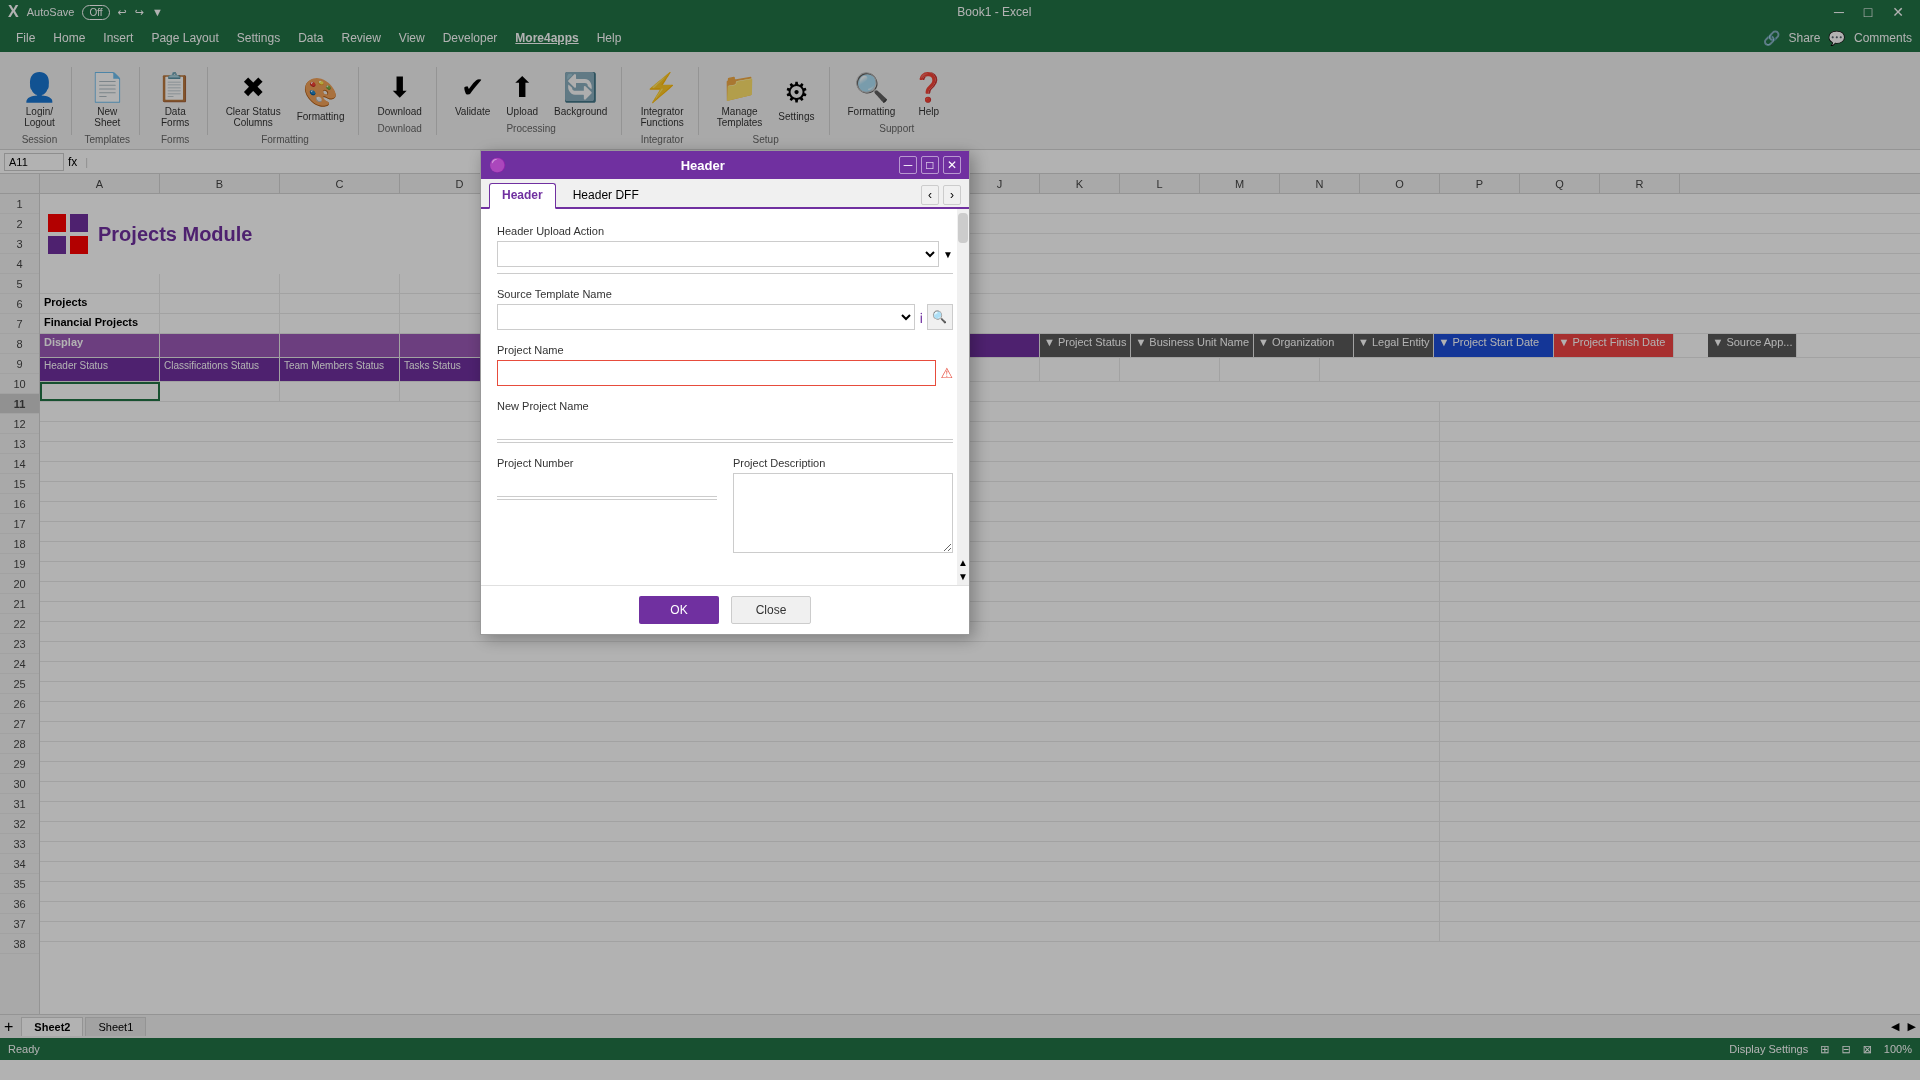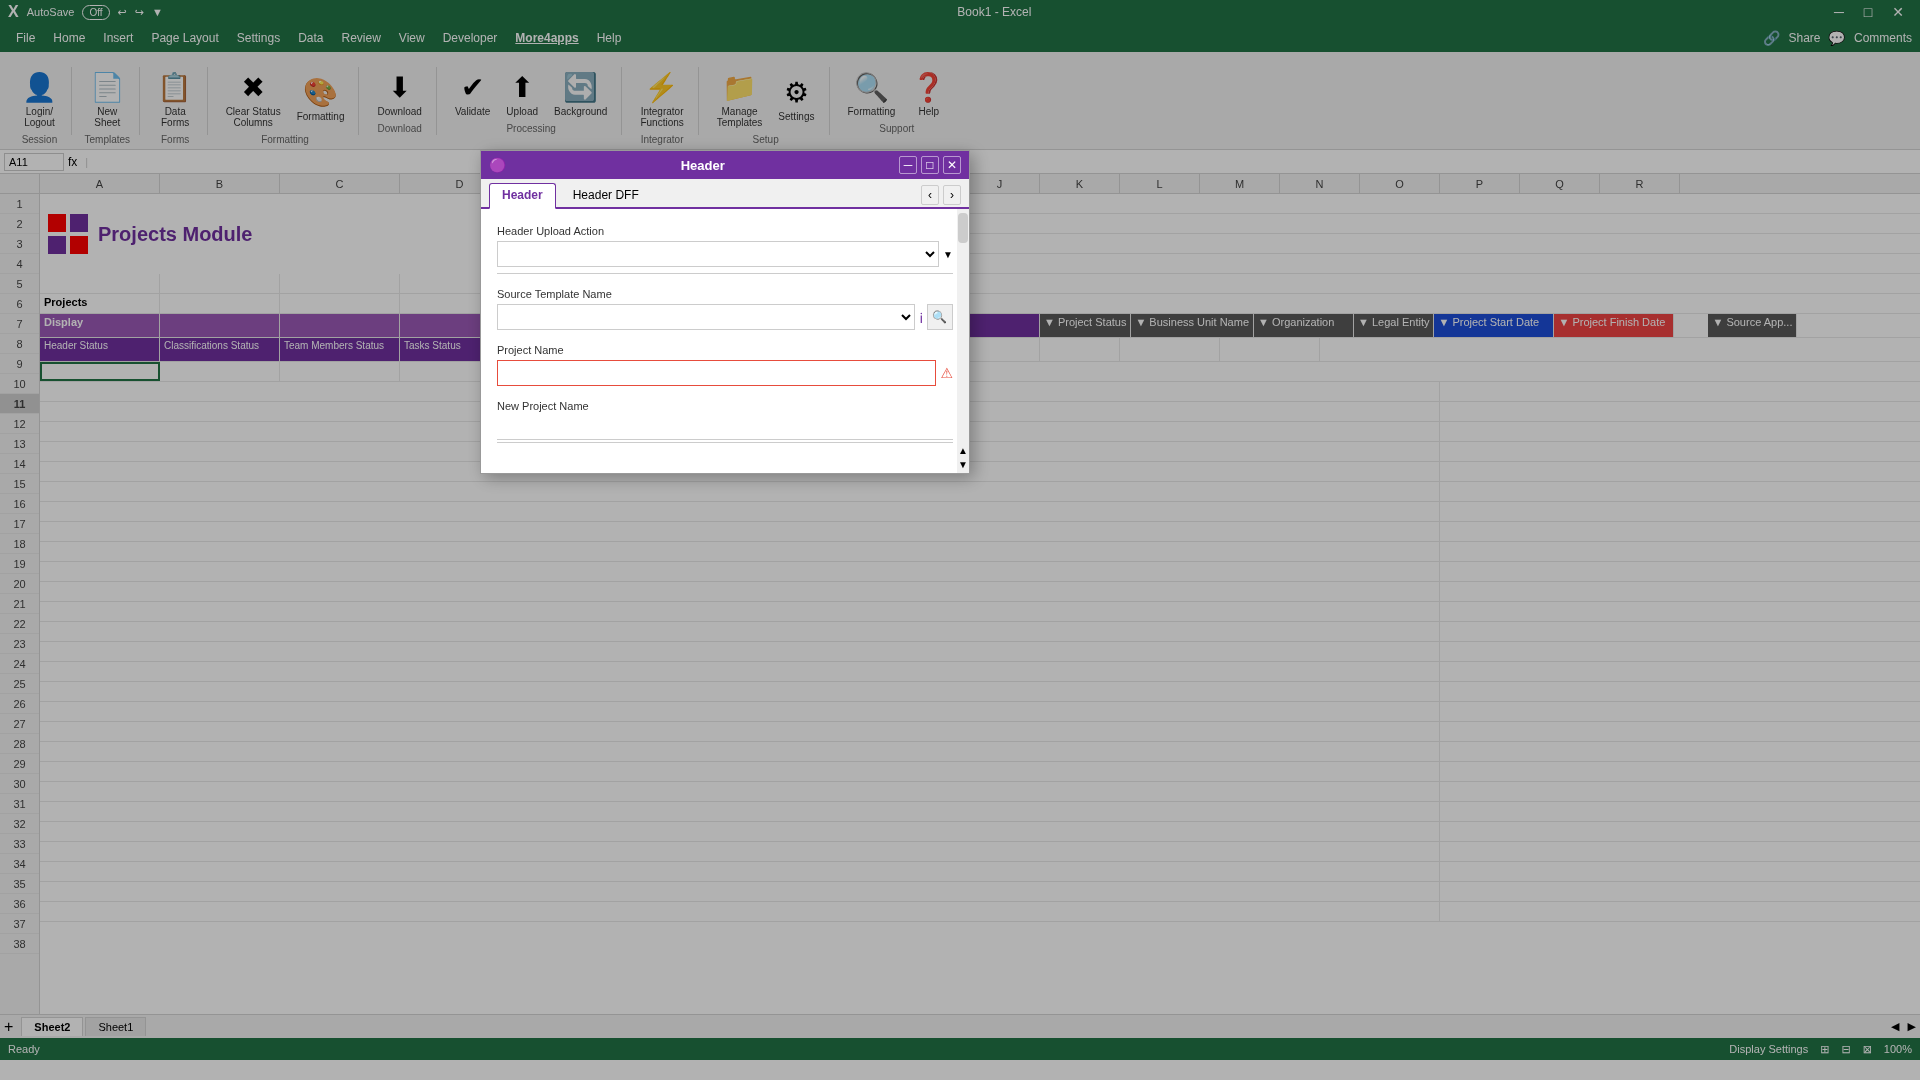--- a/index.html
+++ b/index.html
@@ -674,20 +674,27 @@
           <div class="sheet-cell" style="min-width:120px;"></div>
         </div>
 
         <div class="sheet-row">
           <div class="sheet-cell" style="min-width:120px; font-weight:bold;">Projects</div>
           <div class="sheet-cell" style="min-width:120px;"></div>
           <div class="sheet-cell" style="min-width:120px;"></div>
           <div class="sheet-cell" style="min-width:120px;"></div>
         </div>
 
+        <div class="sheet-row">
+          <div class="sheet-cell" style="min-width:120px; font-weight:bold;">Financial Projects</div>
+          <div class="sheet-cell" style="min-width:120px;"></div>
+          <div class="sheet-cell" style="min-width:120px;"></div>
+          <div class="sheet-cell" style="min-width:120px;"></div>
+          <div class="sheet-cell" style="min-width:120px;"></div>
+        </div>
 
         <div class="sheet-row" style="height:24px;">
           <div class="sheet-cell status-bg" style="min-width:120px; font-weight:bold; color:white; background:#9b59b6;">Display</div>
           <div class="sheet-cell" style="min-width:120px; background:#9b59b6;"></div>
           <div class="sheet-cell" style="min-width:120px; background:#9b59b6;"></div>
           <div class="sheet-cell" style="min-width:120px; background:#9b59b6;"></div>
           <div class="sheet-cell header-bg" style="min-width:120px; font-weight:bold; color:white; background:#7030a0;">Header</div>
           <div class="sheet-cell" style="min-width:80px; background:#7030a0;"></div>
           <div class="sheet-cell" style="min-width:80px; background:#7030a0;"></div>
           <div class="sheet-cell" style="min-width:80px; background:#7030a0;"></div>
@@ -884,21 +891,38 @@
         <span class="error-icon">⚠</span>
       </div>
     </div>
 
     <div class="form-field">
       <label>New Project Name</label>
       <input class="field-underline" type="text" value="" style="">
       <div style="border-bottom:1px solid #ccc; margin-top:2px;"></div>
     </div>
 
+    <div class="form-field">
+      <div class="form-row">
+        <div class="form-col">
+          <label>Project Number</label>
+          <input class="field-underline" type="text" value="" style="">
+          <div style="border-bottom:1px solid #ccc; margin-top:2px;"></div>
+        </div>
+        <div class="form-col">
+          <label>Project Description</label>
+          <textarea class="textarea-field" style=""></textarea>
+        </div>
+      </div>
+    </div>
 
     <div style="position:absolute; right:0; top:0; bottom:0; width:12px; background:#f0f0f0;">
       <div style="width:10px; height:30px; background:#ccc; border-radius:4px; margin: 1px auto; margin-top:4px;"></div>
       <div style="position:absolute; bottom:16px; left:1px; width:10px; height:12px; text-align:center; font-size:10px; cursor:pointer;">▲</div>
       <div style="position:absolute; bottom:2px; left:1px; width:10px; height:12px; text-align:center; font-size:10px; cursor:pointer;">▼</div>
     </div>
   </div>
 
+  <div class="modal-footer">
+    <button class="btn-ok">OK</button>
+    <button class="btn-close">Close</button>
+  </div>
 </div>
 
 </body></html>

